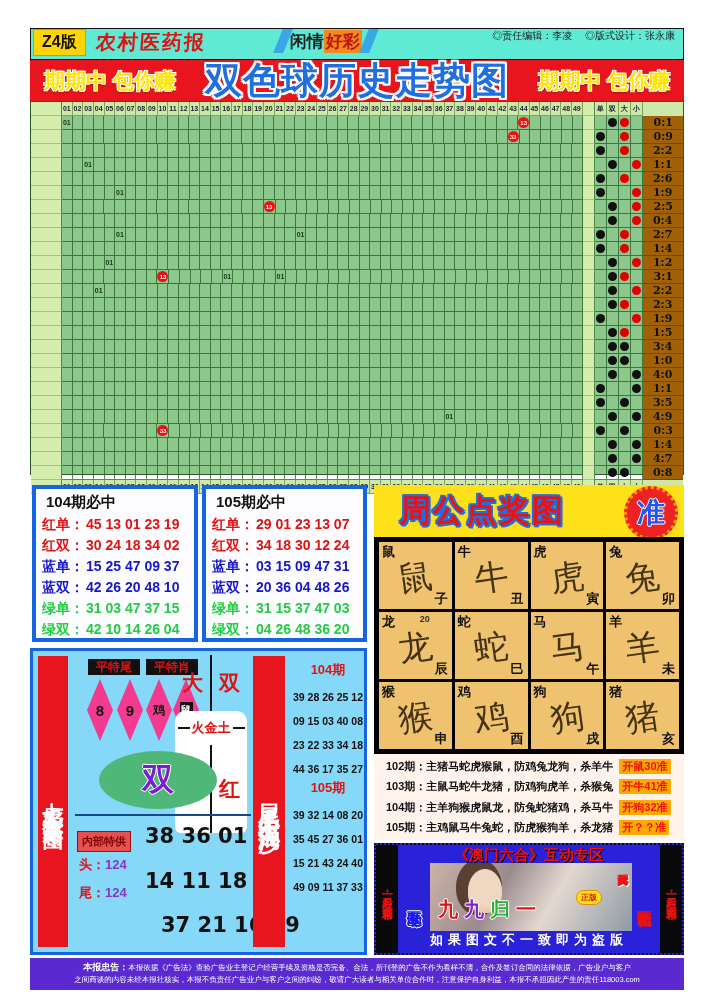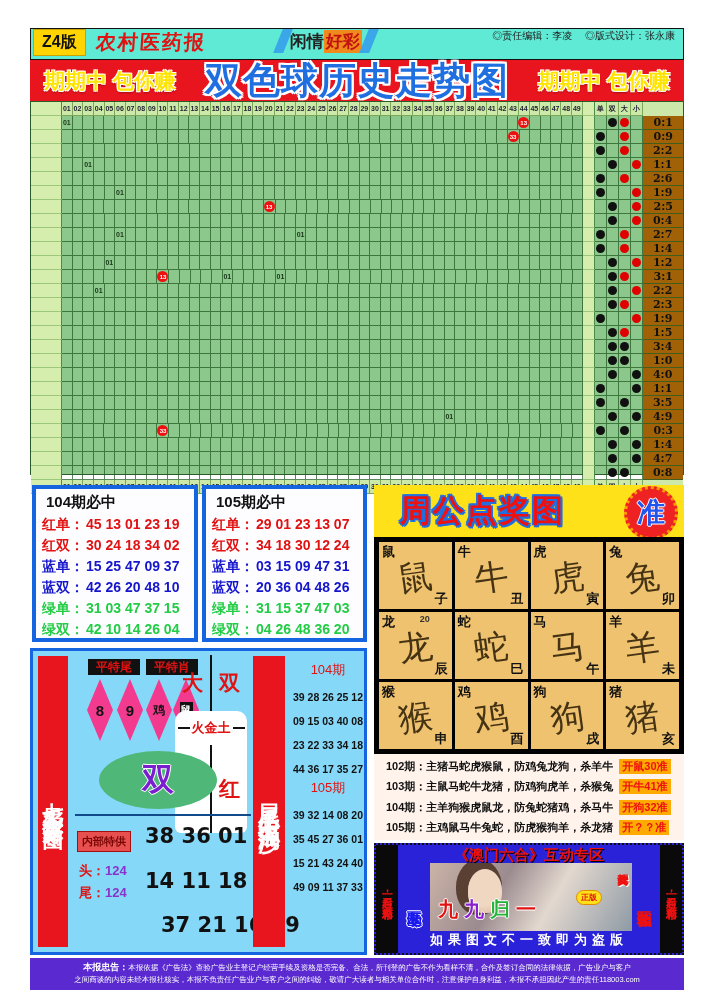--- a/index.html
+++ b/index.html
@@ -128,24 +128,24 @@
     text-shadow:1px 0 0 #fff,-1px 0 0 #fff,0 1px 0 #fff,0 -1px 0 #fff;}
   #divider{position:absolute;left:42px;top:163px;width:176px;height:0;border-top:2px solid #104a8a;}
   #neibu{position:absolute;left:44px;top:180px;background:#e85050;color:#7a0505;font-weight:bold;
     font-size:11px;padding:2px 4px;border:1px solid #a01010;}
   .bignums{position:absolute;color:#111;font-weight:bold;font-size:21px;white-space:nowrap;
     font-family:"DejaVu Sans",sans-serif;}
   #nums-1{left:112px;top:173px;}
   #nums-2{left:112px;top:218px;}
   #nums-3{left:128px;top:262px;}
   .ht-row{position:absolute;left:46px;font-size:13px;font-weight:bold;white-space:nowrap;}
-  #head-row{top:211px;} #tail-row{top:233px;}
+  #head-row{top:205px;} #tail-row{top:233px;}
   .ht-row .lab{color:#e01212;} .ht-row .val{color:#8833cc;}
   #periods{position:absolute;left:256px;top:6px;width:78px;height:293px;display:flex;flex-direction:column;}
-  .period-title{color:#e01212;font-weight:normal;font-size:13px;text-align:center;margin-top:4px;}
+  .period-title{color:#e01212;font-weight:bold;font-size:13px;text-align:center;margin-top:4px;}
   .period-num{color:#111;font-weight:bold;font-size:10.5px;text-align:center;margin-top:12px;white-space:nowrap;}
 
   
   #macau{left:374px;top:843px;width:310px;height:112px;background:#2a22d8;border:2px dotted #111;box-sizing:border-box;}
   #mc-title{position:absolute;left:0;top:1px;width:100%;text-align:center;color:#ee1111;font-weight:bold;
     font-size:15px;text-shadow:1px 1px 0 #000;}
   .mc-strip{position:absolute;top:0;width:22px;height:108px;background:#0a0a0a;color:#ee1111;font-weight:bold;
     font-size:11px;writing-mode:vertical-rl;text-orientation:upright;display:flex;align-items:center;justify-content:center;}
   #mc-strip-l{left:0;} #mc-strip-r{right:0;}
   .mc-vert{position:absolute;top:20px;width:24px;height:70px;font-weight:bold;font-size:15px;

